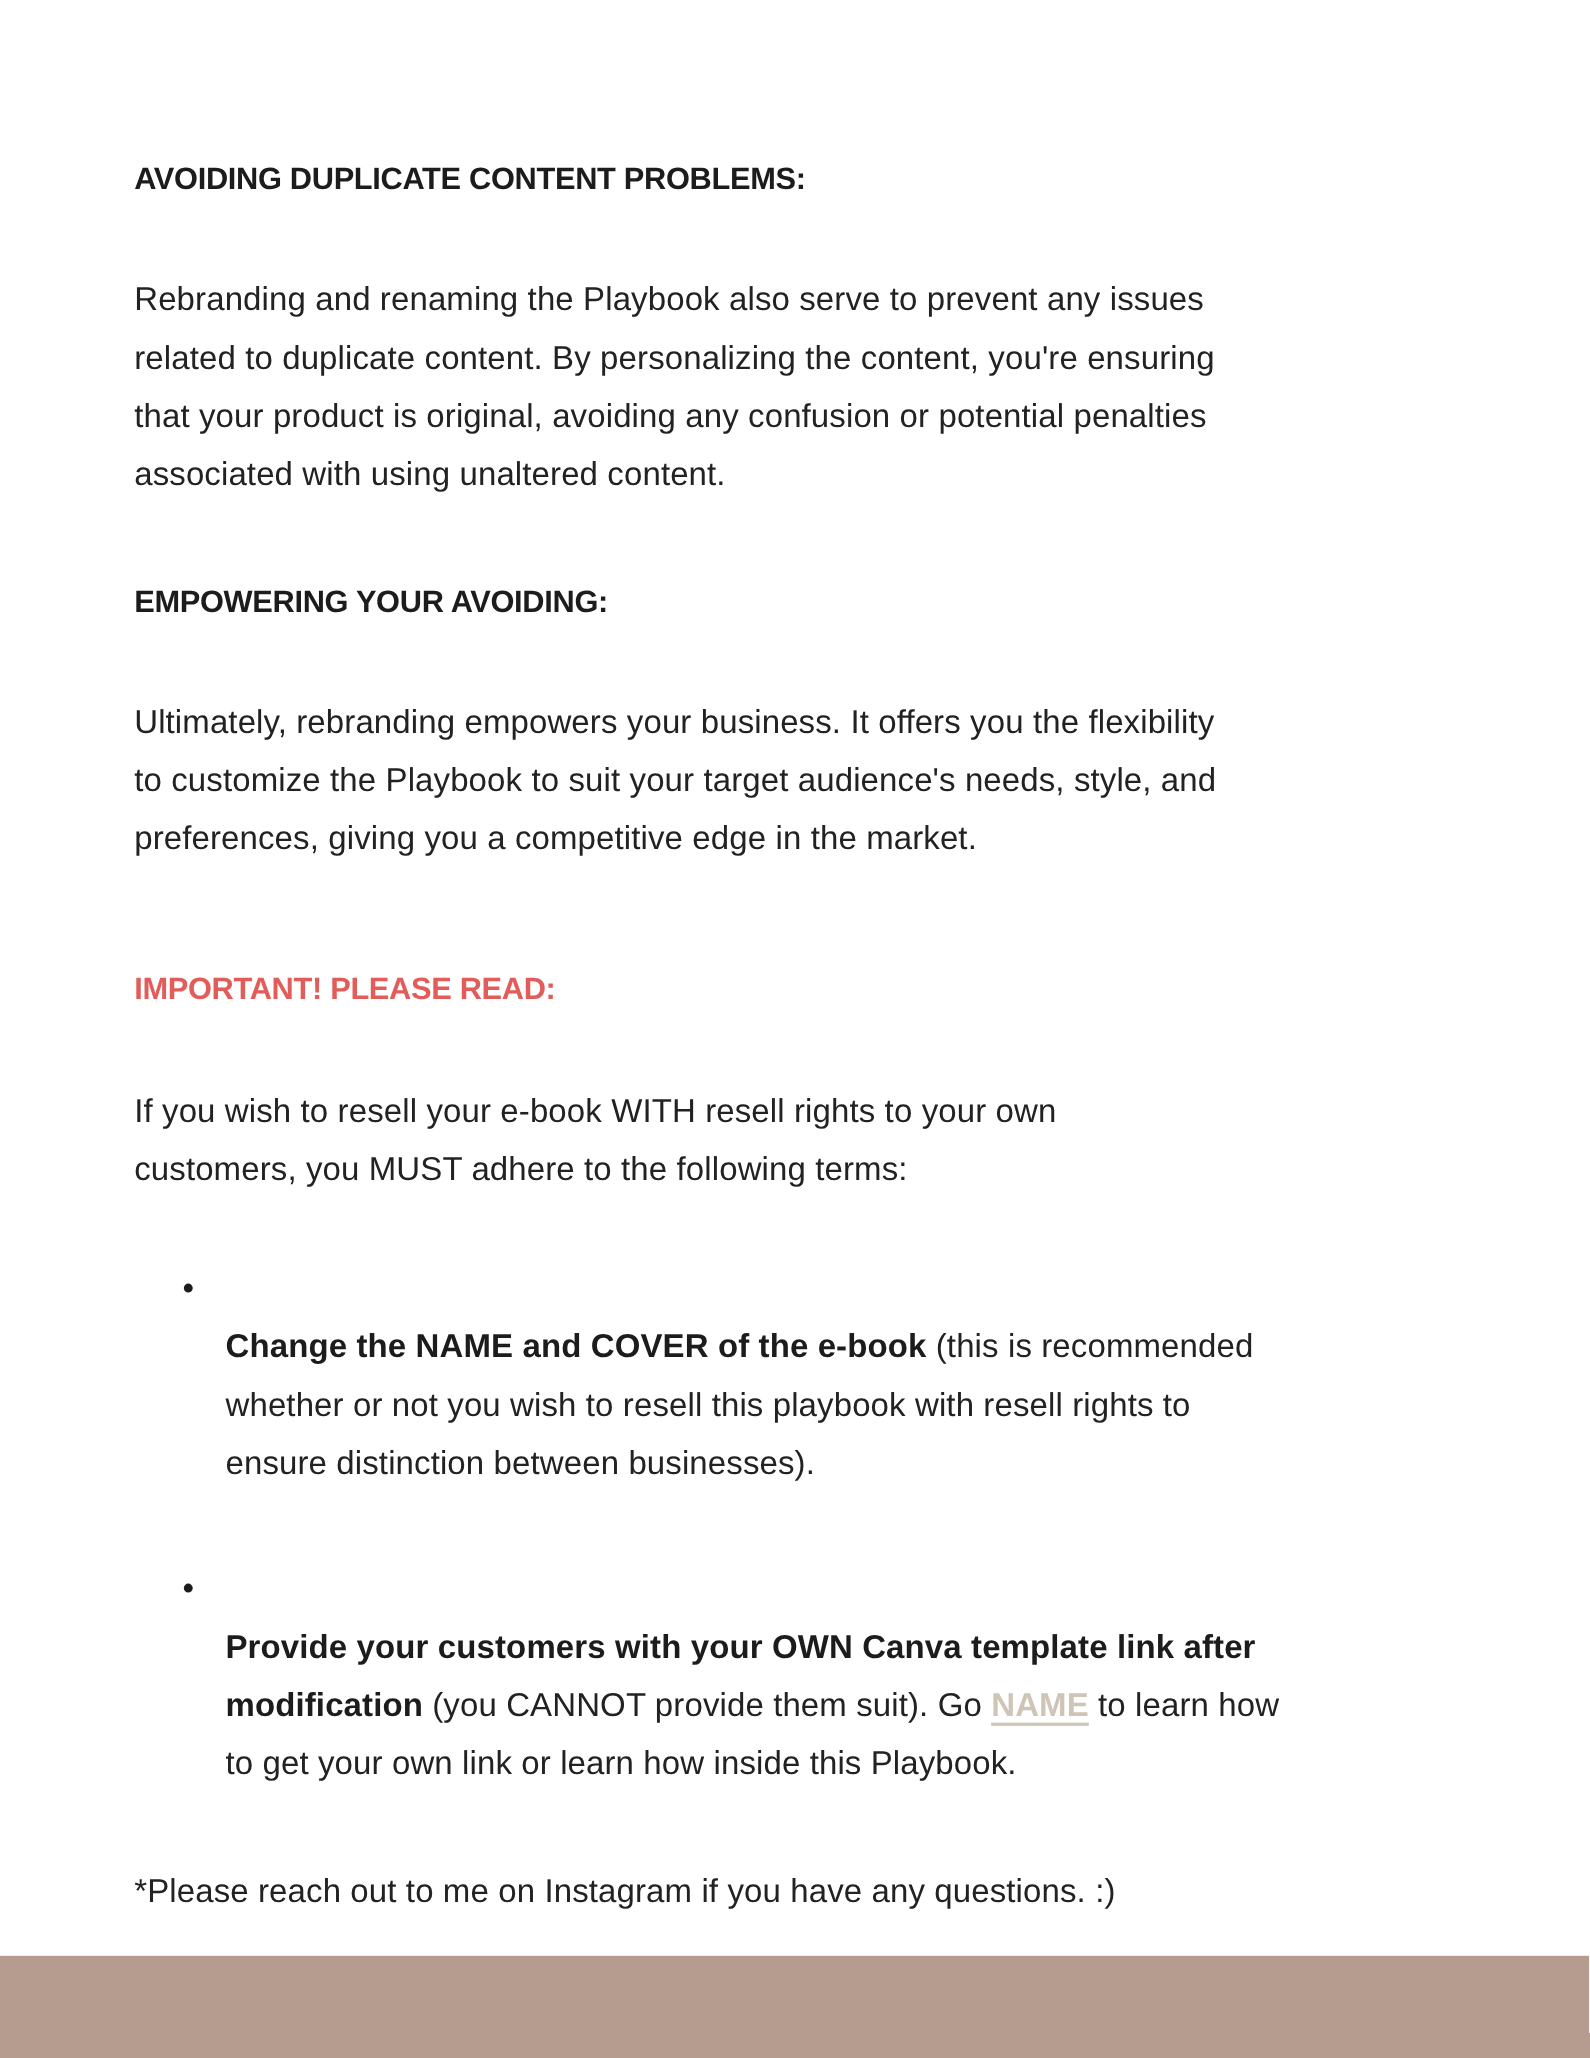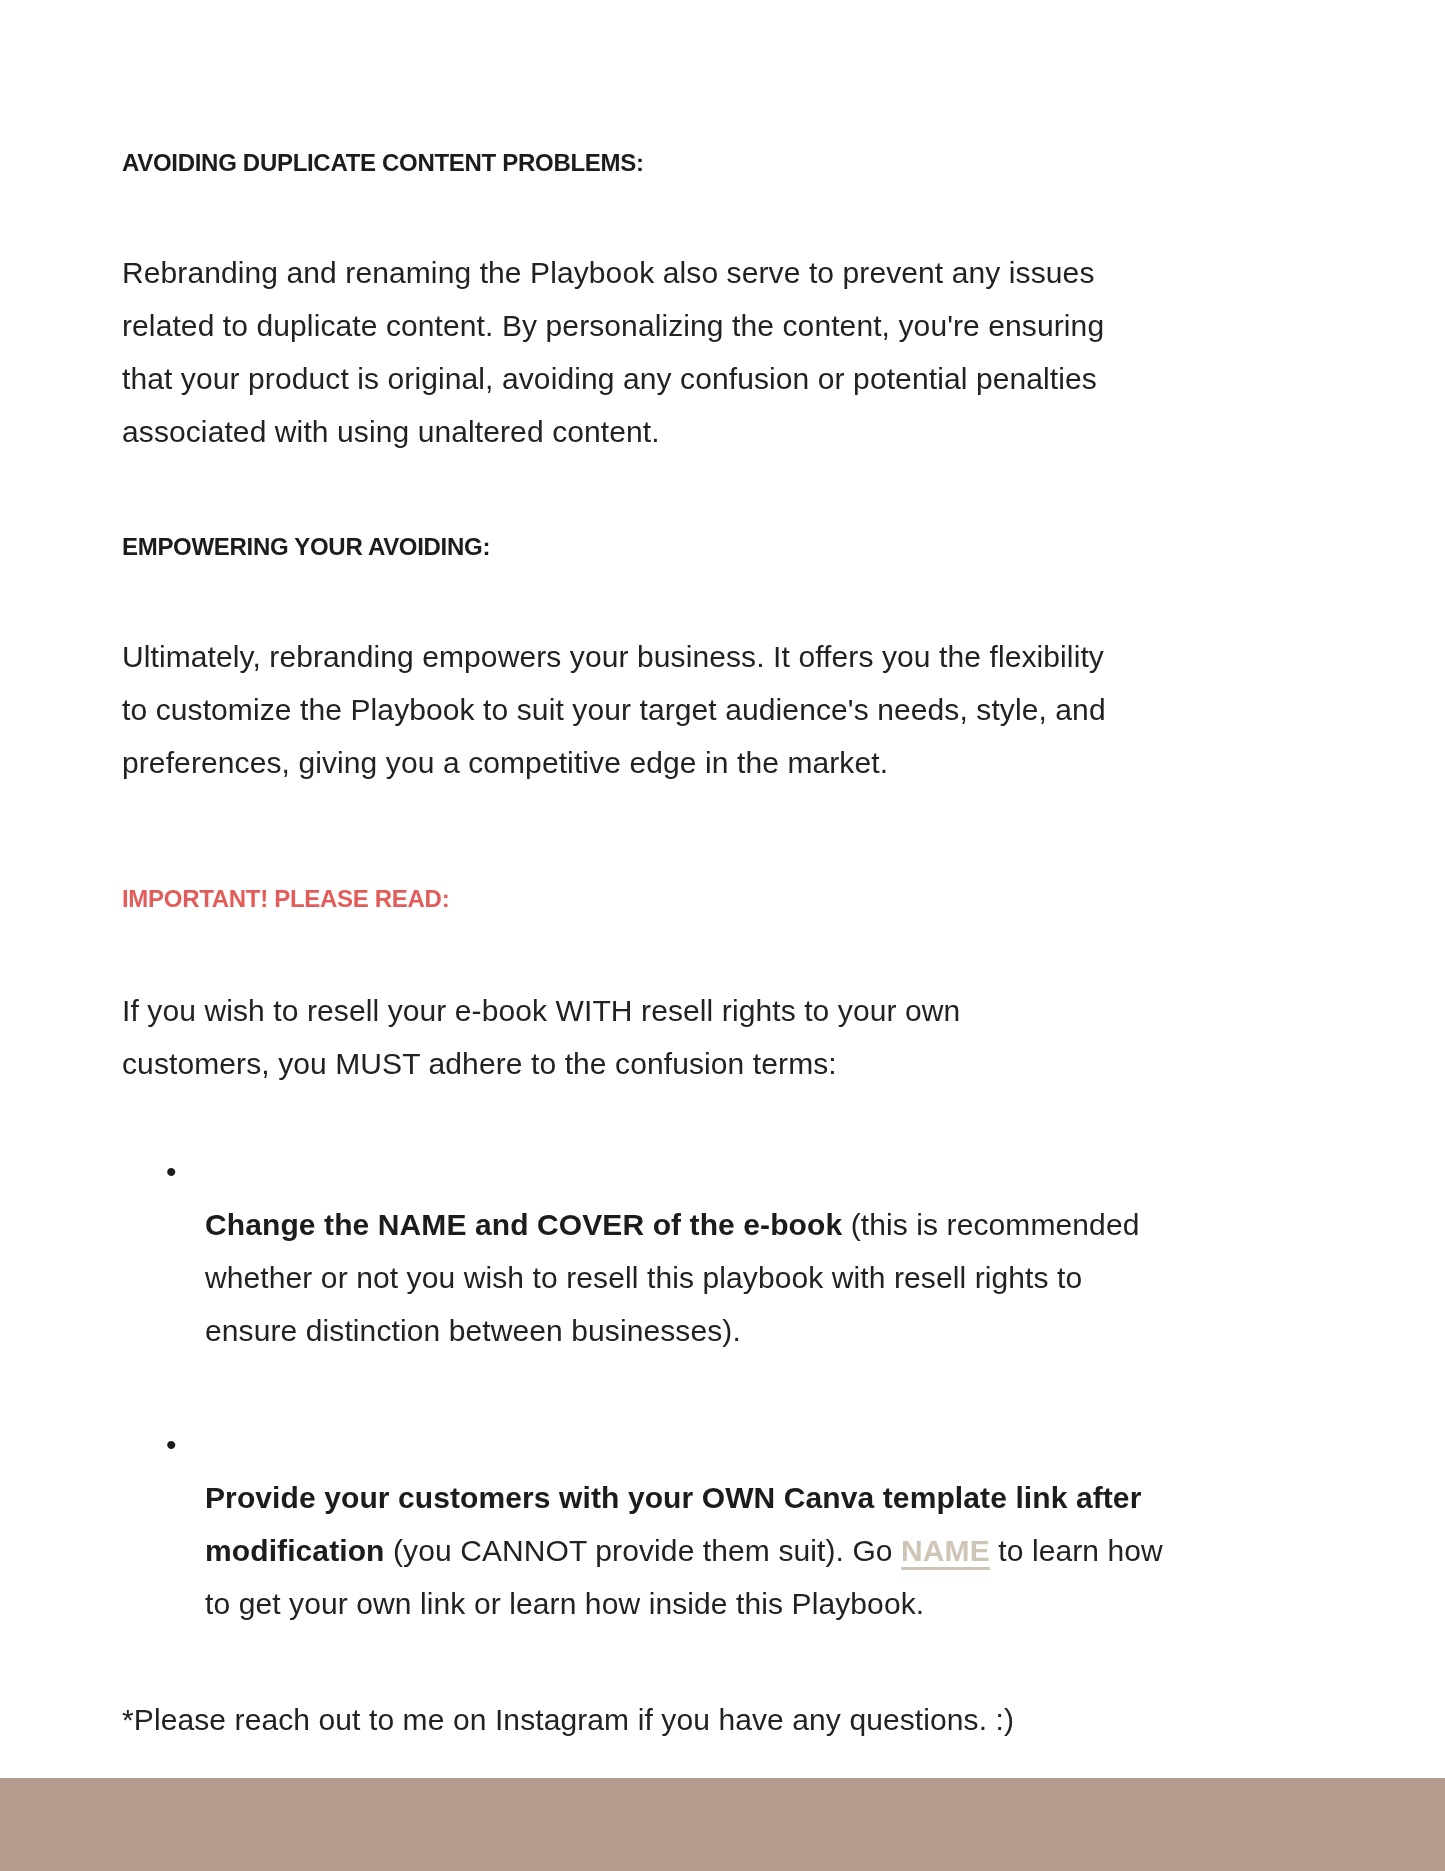--- a/index.html
+++ b/index.html
@@ -11,21 +11,21 @@
     background: #ffffff;
     overflow: hidden;
     font-family: "Liberation Sans", sans-serif;
     color: #222222;
   }
   .content {
     position: relative;
     padding: 144px 125px 0 122px;
   }
   .content h1, .content h2, .content h3 {
-    font-size: 24px;
+    font-size: 28px;
     line-height: 38px;
     font-weight: 700;
     letter-spacing: -0.3px;
     color: #1c1c1c;
     white-space: pre-line;
   }
   .content h3.accent { color: #e25d5a; }
   .content p, .content li {
     font-size: 30px;
     line-height: 53px;
@@ -84,21 +84,21 @@
 
     <h2 class="h2">EMPOWERING YOUR AVOIDING:</h2>
 
     <p class="para2">Ultimately, rebranding empowers your business. It offers you the flexibility
 to customize the Playbook to suit your target audience's needs, style, and
 preferences, giving you a competitive edge in the market.</p>
 
     <h3 class="h3 accent">IMPORTANT! PLEASE READ:</h3>
 
     <p class="para3">If you wish to resell your e-book WITH resell rights to your own
-customers, you MUST adhere to the confusion terms:</p>
+customers, you MUST adhere to the following terms:</p>
 
     <ul class="terms-list">
       <li>
         <span class="bullet-dot">•</span><span class="b">Change the NAME and COVER of the e-book</span><span> (this is recommended
 whether or not you wish to resell this playbook with resell rights to
 ensure distinction between businesses).</span>
       </li>
       <li>
         <span class="bullet-dot">•</span><span class="b">Provide your customers with your OWN Canva template link after
 modification</span><span> (you CANNOT provide them suit). Go </span><a class="tan-link">NAME</a><span> to learn how

